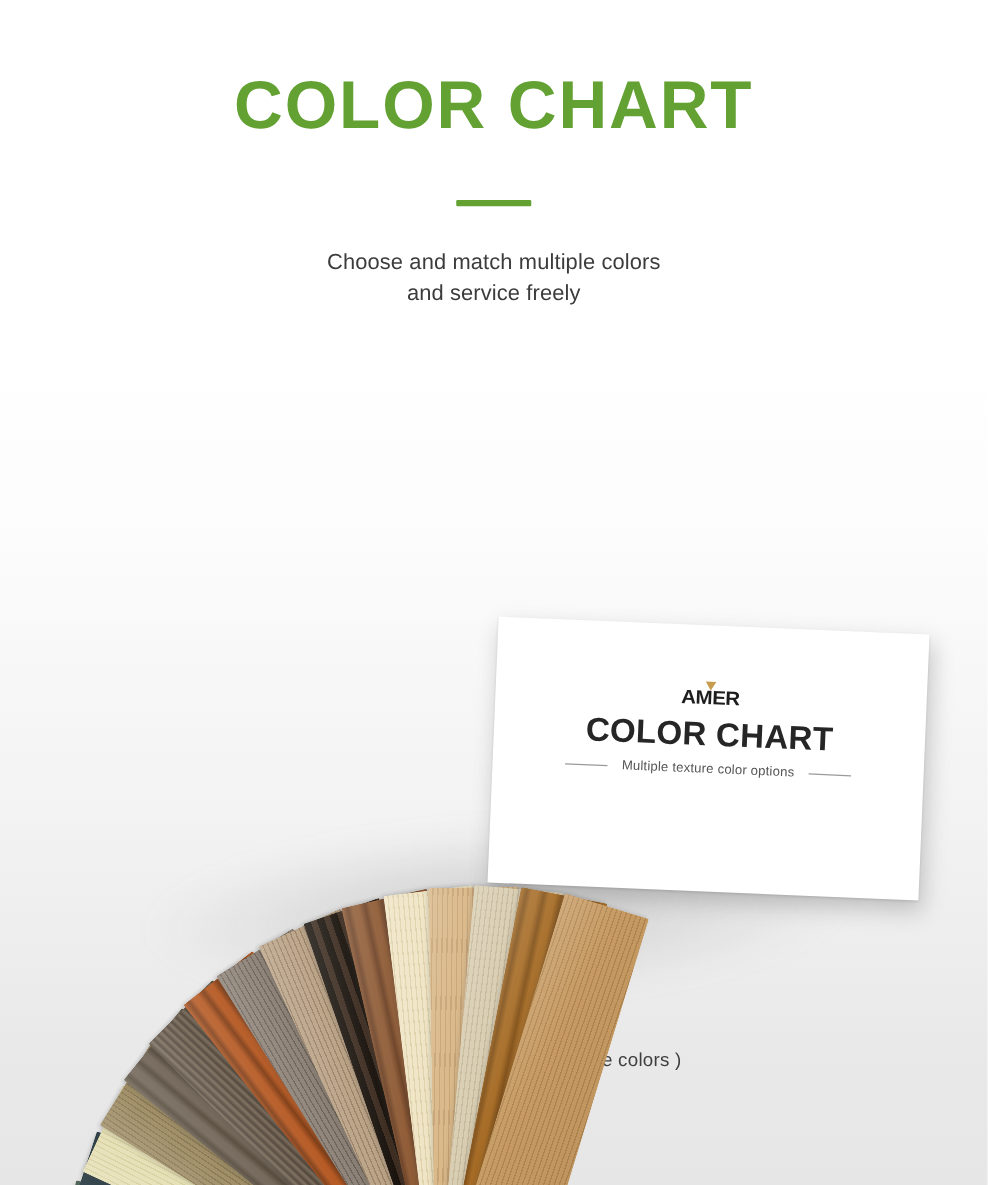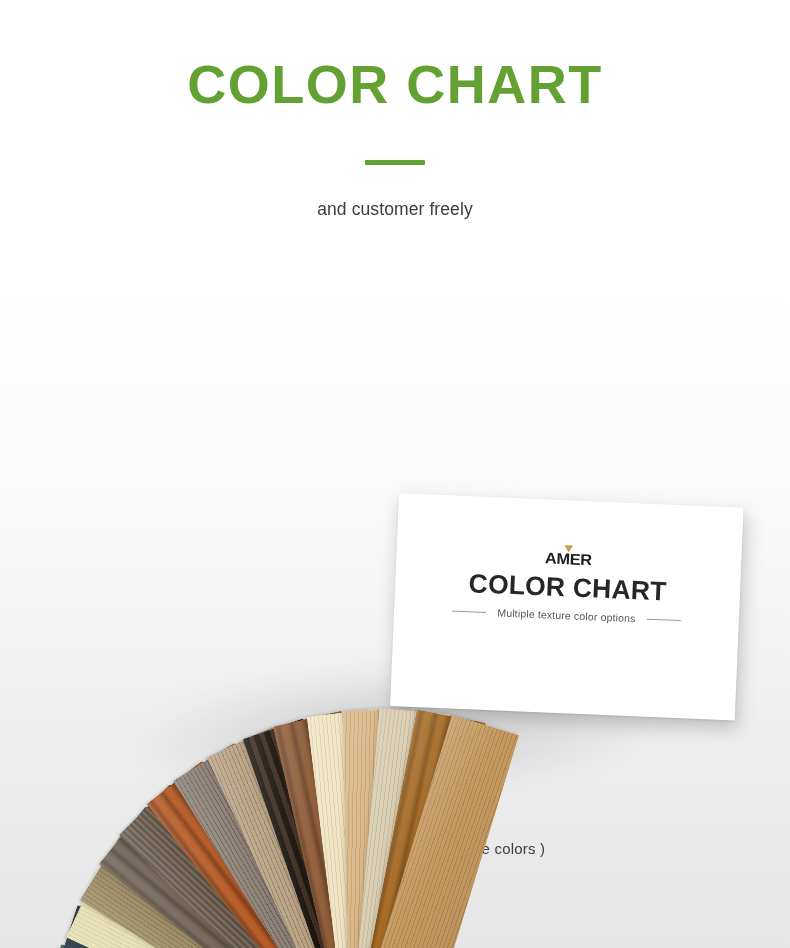--- a/index.html
+++ b/index.html
@@ -178,21 +178,22 @@
     letter-spacing: 0.2px;
   }
 </style>
 </head>
 <body>
 
 <div class="header">
   <h1 class="page-title">COLOR CHART</h1>
   <div class="title-rule"></div>
   <div class="subtitle">
-    <span class="line">and customer freely</span>
+    <span class="line">Choose and match multiple colors</span>
+    <span class="line">and service freely</span>
   </div>
 </div>
 
 <div class="stage">
 
   <div class="pile-shadow"></div>
 
   <div class="fan" id="fan">
       <div class="board" style="width: 80px; margin-left: -40px; height: 338px; top: 410px; transform: rotate(-79deg); z-index: 11;">
         <div class="grain" style="background: linear-gradient(rgb(83, 105, 93) 0%, rgb(74, 95, 84) 100%);"></div>

